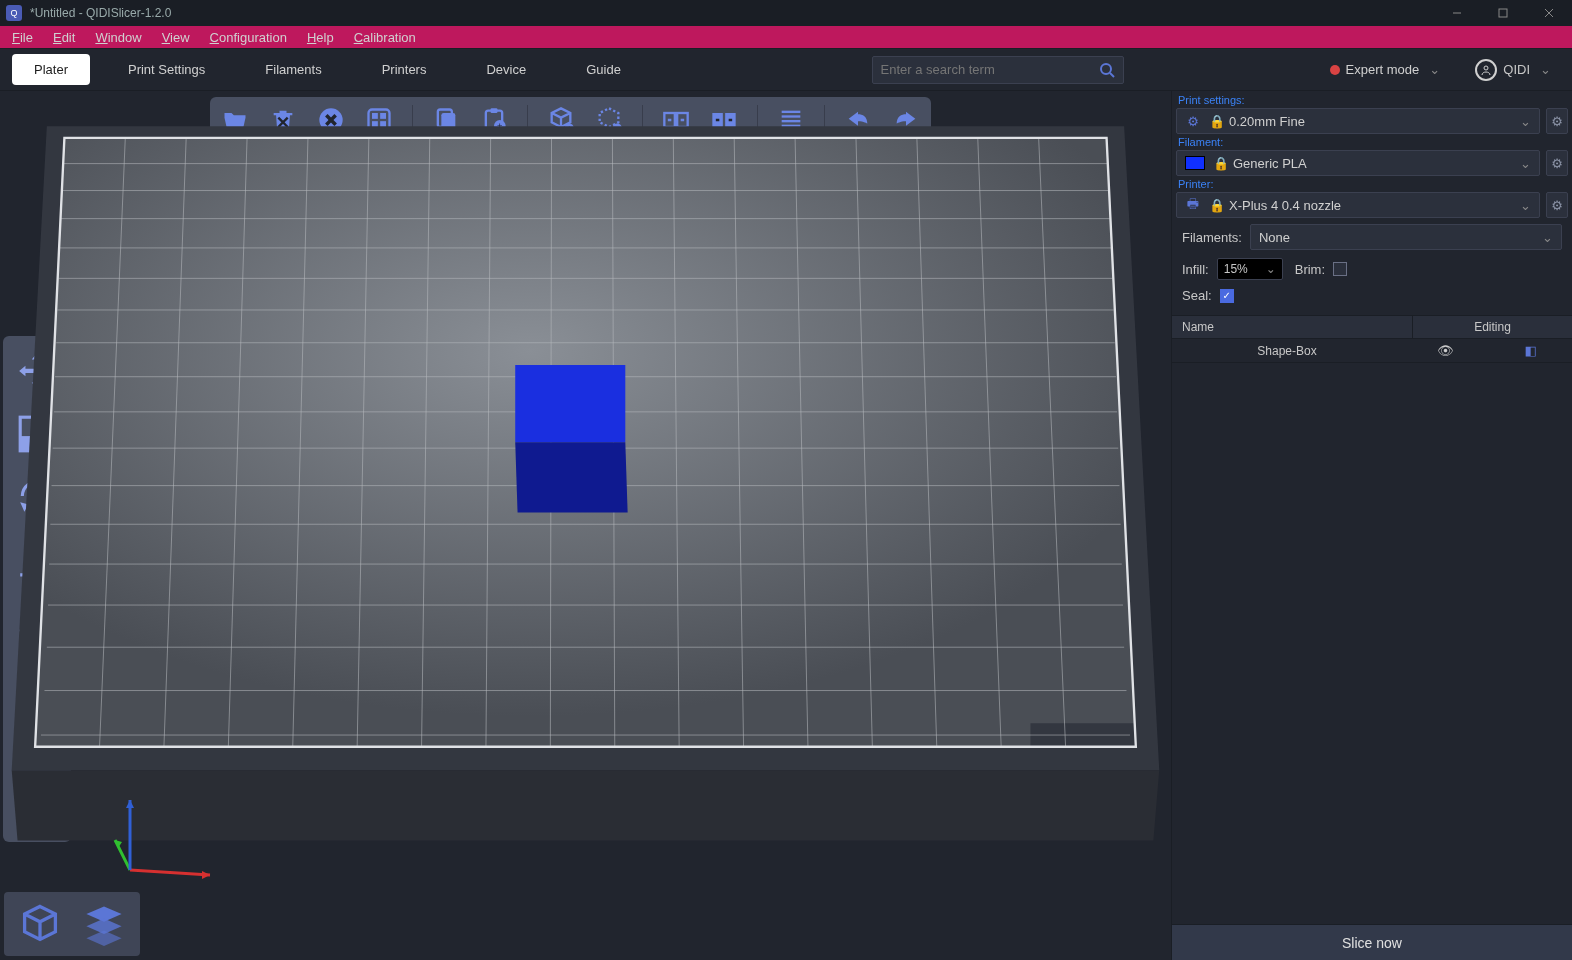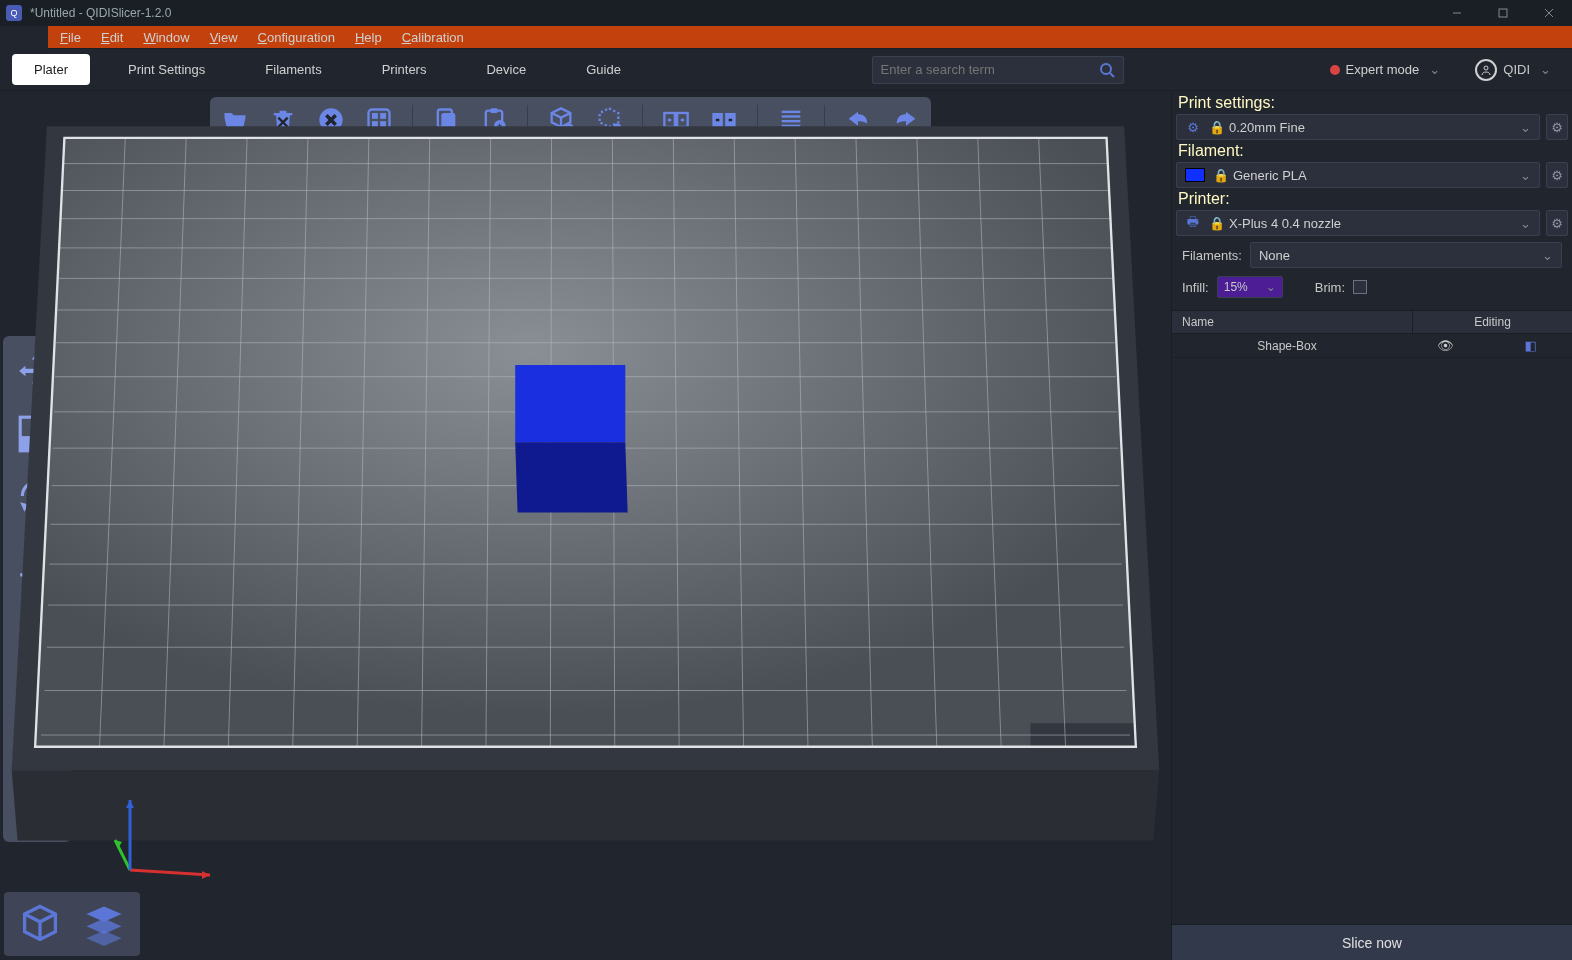--- a/index.html
+++ b/index.html
@@ -6,21 +6,21 @@
   html, body { width: 1572px; height: 960px; background: #21252e; color: #c8c8c8; overflow: hidden; font-size: 13px; }
   
   .titlebar { height: 26px; background: #1a1e25; display: flex; align-items: center; padding: 0 0; color: #9aa; font-size: 12px; }
   .titlebar .app-icon { width: 16px; height: 16px; margin: 0 8px 0 6px; background: #4a5bb5; border-radius: 3px; display:flex; align-items:center; justify-content:center; font-size:9px; color:#fff;}
   .titlebar .title { flex: 0 0 auto; }
   .titlebar .spacer { flex: 1; }
   .titlebar .winbtns { display:flex; }
   .titlebar .winbtn { width: 46px; height: 26px; display:flex; align-items:center; justify-content:center; color:#888; }
   .titlebar .winbtn svg { width:10px; height:10px; }
   
-  .menubar { height: 23px; background: #c2410c; display: flex; align-items: center; padding: 0 2px; border-bottom: 1px solid #1a1e25; margin-left: 48px; }
+  .menubar { height: 23px; background: #be185d; display: flex; align-items: center; padding: 0 2px; border-bottom: 1px solid #1a1e25; }
   .menubar .menu-item { padding: 2px 10px; font-size: 13px; color: #d0d0d0; }
   .menubar .menu-item .ul { text-decoration: underline; }
   
   .tabbar { height: 42px; background: #21252e; display: flex; align-items: center; padding: 0 12px; gap: 16px; border-bottom: 1px solid #1a1e25; }
   .tabbar .tab { padding: 8px 22px; font-size: 13px; color: #d0d0d0; border-radius: 4px; }
   .tabbar .tab.active { background: #fff; color: #1d1d1d; }
   .tabbar .spacer { flex:1; }
   .search-box { width: 252px; height: 28px; background: #2b303c; border: 1px solid #3b4050; border-radius: 2px; display:flex; align-items:center; padding: 0 8px; color:#8a92a5; }
   .search-box input { flex:1; background:transparent; border:none; outline:none; color:#d0d0d0; font-size:13px; }
   .search-box .si { color:#5b76d6; }
@@ -48,32 +48,32 @@
   
   .axis { position:absolute; left: 110px; bottom: 70px; }
   
   
   .view-switch { position:absolute; bottom: 4px; left: 4px; display:flex; gap:0; background: rgba(120,130,160,0.35); border-radius:4px; padding: 4px; }
   .view-switch .v { width:64px; height:56px; display:flex; align-items:center; justify-content:center; color:#5b76d6; }
   .view-switch .v.active { color:#5b76d6; }
   
   
   .rp-section { padding: 1px 4px 2px 4px; }
-  .rp-label { font-size: 16px; color:#fef9c3; margin: 2px 2px 2px 2px; }
+  .rp-label { font-size: 11px; color:#3b82f6; margin: 2px 2px 2px 2px; }
   .rp-row { display:flex; align-items:center; gap:6px; margin: 2px 0; }
   .dropdown { flex:1; height: 26px; background:#2b303c; border:1px solid #3b4050; border-radius:2px; display:flex; align-items:center; padding: 0 8px; gap:8px; color:#d0d0d0; font-size:13px; }
   .dropdown .dicon { width:16px; display:flex; justify-content:center; }
   .dropdown .dtext { flex:1; }
   .dropdown .dchev { color:#888; }
   .sq-btn { width:22px; height:26px; background:#2b303c; border:1px solid #3b4050; border-radius:2px; display:flex; align-items:center; justify-content:center; color:#8a92a5; }
   .color-chip { width:20px; height:14px; background:#1030ff; border:1px solid #000; }
   .lock-ic { width:12px; color:#bbb; }
   
   .rp-inline-row { display:flex; align-items:center; gap:8px; padding: 4px 6px; font-size:13px; }
-  .small-select { width:66px; height:22px; background:#4c1d95; border:1px solid #3b4050; border-radius:2px; display:flex; align-items:center; justify-content:space-between; padding:0 6px; font-size:12px; }
+  .small-select { width:66px; height:22px; background:#000000; border:1px solid #3b4050; border-radius:2px; display:flex; align-items:center; justify-content:space-between; padding:0 6px; font-size:12px; }
   .chk { width:14px; height:14px; border:1px solid #6a7085; background:#2b303c; display:inline-flex; align-items:center; justify-content:center; }
   .chk.checked { background:#4a6ae0; border-color:#4a6ae0; }
   .chk.checked::after { content:"✓"; color:#fff; font-size:10px; line-height:1; }
   
   .obj-header { display:flex; background:#2a2f3b; height: 24px; border-top:1px solid #1a1e25; border-bottom:1px solid #1a1e25; margin-top:6px; }
   .obj-header .col-name { flex:1; padding: 4px 10px; font-size:12px; }
   .obj-header .col-edit { width: 160px; text-align:center; padding:4px; font-size:12px; border-left:1px solid #1a1e25; }
   .obj-row { display:flex; height:24px; align-items:center; border-bottom:1px solid #1a1e25;text-align:center; }
   .obj-row .on { flex:1; padding: 0 12px; font-size:12px; }
   .obj-row .oe { width:170px; display:flex; align-items:center; justify-content:space-around; }
@@ -444,24 +444,28 @@
           <span class="dchev">⌄</span>
         </div>
       </div>
 
       <div class="rp-inline-row">
         <span>Infill:</span>
         <div class="small-select">
           <span>15%</span>
           <span style="color:#888">⌄</span>
         </div>
-        <span style="margin-left:24px">Brim:</span>
+        <span style="margin-left:4px">Brim:</span>
         <span class="chk"></span>
       </div>
 
+      <div class="rp-inline-row">
+        <span>Seal:</span>
+        <span class="chk checked"></span>
+      </div>
     </div>
 
     <div class="obj-header">
       <div class="col-name">Name</div>
       <div class="col-edit">Editing</div>
     </div>
     <div class="obj-row">
       <div class="on">Shape-Box</div>
       <div class="oe">
         <span style="color:#ccc">👁</span>

